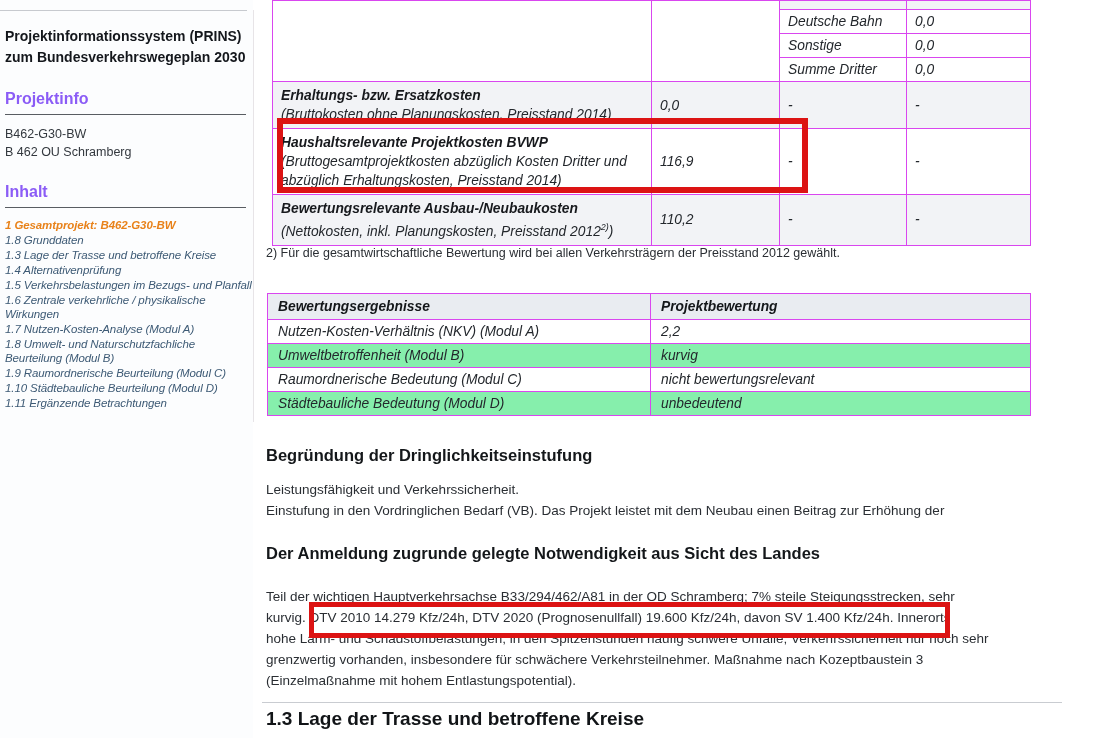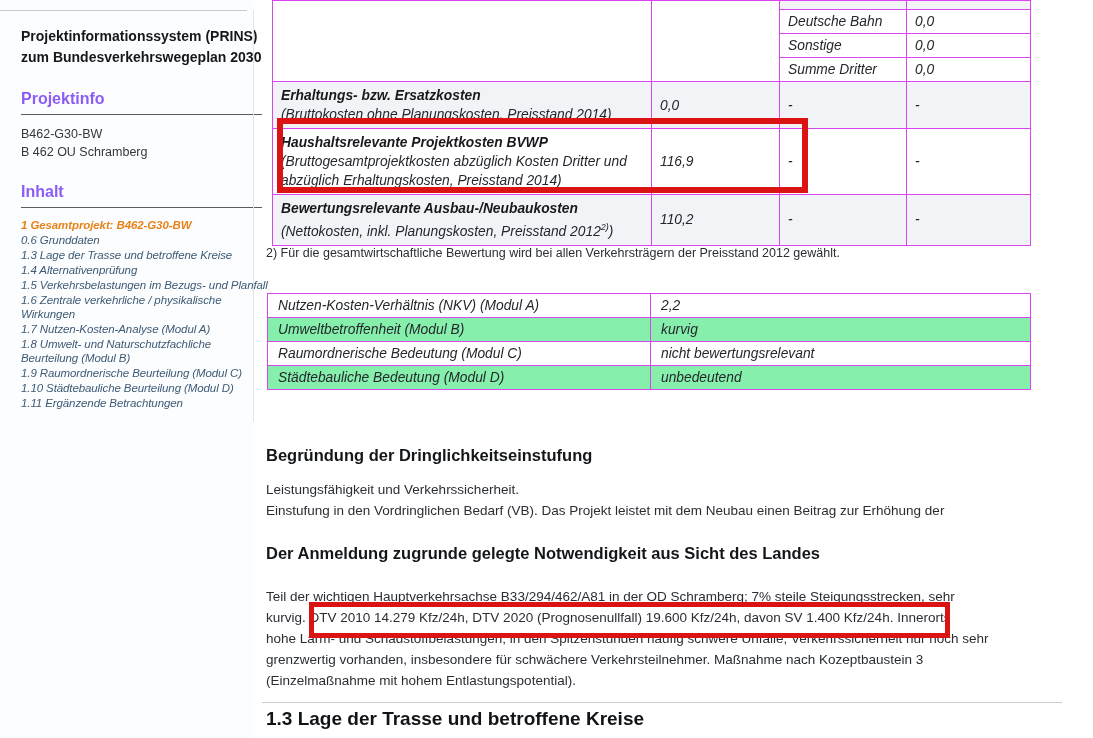--- a/index.html
+++ b/index.html
@@ -1,21 +1,21 @@
 <!DOCTYPE html>
 <html><head>
 <meta charset="utf-8">
 <style>
   * { margin:0; padding:0; box-sizing:border-box; }
   html,body { width:1093px; height:738px; overflow:hidden; background:#fff;
     font-family:"Liberation Sans","DejaVu Sans",sans-serif; color:#2d3237; }
 
   
   .sidebar { position:absolute; left:0; top:0; width:253px; height:738px;
-    background:#fcfdfe; padding:26px 7px 0 21px; }
+    background:#fcfdfe; padding:26px 7px 0 5px; }
   .sidebar-topline { position:absolute; left:0; top:10px; width:247px; height:1px; background:#c7cacf; }
   .app-title { font-size:14px; font-weight:bold; color:#14171c; line-height:21px; width:246px; }
   .side-h { font-size:16px; font-weight:bold; color:#8b5cf6; margin-top:22px; }
   .side-rule { border:none; border-top:1px solid #595d62; margin:6px 0 10px 0; width:241px; }
   .proj-id, .proj-name { font-size:12.5px; color:#33383e; line-height:18px; }
   .toc { margin-top:2px; width:248px;font-style:italic; }
   .nav-item { font-size:11.5px; line-height:14.4px; color:#3d5a75; cursor:pointer; margin-bottom:0.5px; letter-spacing:-0.1px; }
   .nav-item.active { color:#e8821a; font-weight:bold; }
   .divider-v { position:absolute; left:253px; top:10px; width:1px; height:412px; background:#e7e4e7; }
 
@@ -59,21 +59,21 @@
   <div class="sidebar-topline"></div>
   <div class="app-title">Projektinformationssystem (PRINS) zum Bundesverkehrswegeplan 2030</div>
   <div class="side-h">Projektinfo</div>
   <hr class="side-rule">
   <div class="proj-id">B462-G30-BW</div>
   <div class="proj-name">B 462 OU Schramberg</div>
   <div class="side-h">Inhalt</div>
   <hr class="side-rule">
   <nav class="toc">
     <div class="nav-item active">1 Gesamtprojekt: B462-G30-BW</div>
-    <div class="nav-item">0.6 Grunddaten</div>
+    <div class="nav-item">1.8 Grunddaten</div>
     <div class="nav-item">1.3 Lage der Trasse und betroffene Kreise</div>
     <div class="nav-item">1.4 Alternativenprüfung</div>
     <div class="nav-item">1.5 Verkehrsbelastungen im Bezugs- und Planfall</div>
     <div class="nav-item">1.6 Zentrale verkehrliche / physikalische Wirkungen</div>
     <div class="nav-item">1.7 Nutzen-Kosten-Analyse (Modul A)</div>
     <div class="nav-item">1.8 Umwelt- und Naturschutzfachliche Beurteilung (Modul B)</div>
     <div class="nav-item">1.9 Raumordnerische Beurteilung (Modul C)</div>
     <div class="nav-item">1.10 Städtebauliche Beurteilung (Modul D)</div>
     <div class="nav-item">1.11 Ergänzende Betrachtungen</div>
   </nav>
@@ -137,20 +137,24 @@
   </table>
 
 <div class="footnote">2) Für die gesamtwirtschaftliche Bewertung wird bei allen Verkehrsträgern der Preisstand 2012 gewählt.</div>
 
 <table class="results-table">
   <colgroup>
       <col style="width:383px">
       <col style="width:380px">
     </colgroup>
   <tbody>
+      <tr class="hdr">
+    <td>Bewertungsergebnisse</td>
+    <td>Projektbewertung</td>
+  </tr>
   <tr>
     <td>Nutzen-Kosten-Verhältnis (NKV) (Modul A)</td>
     <td>2,2</td>
   </tr>
   <tr class="even">
     <td>Umweltbetroffenheit (Modul B)</td>
     <td>kurvig</td>
   </tr>
   <tr>
     <td>Raumordnerische Bedeutung (Modul C)</td>

